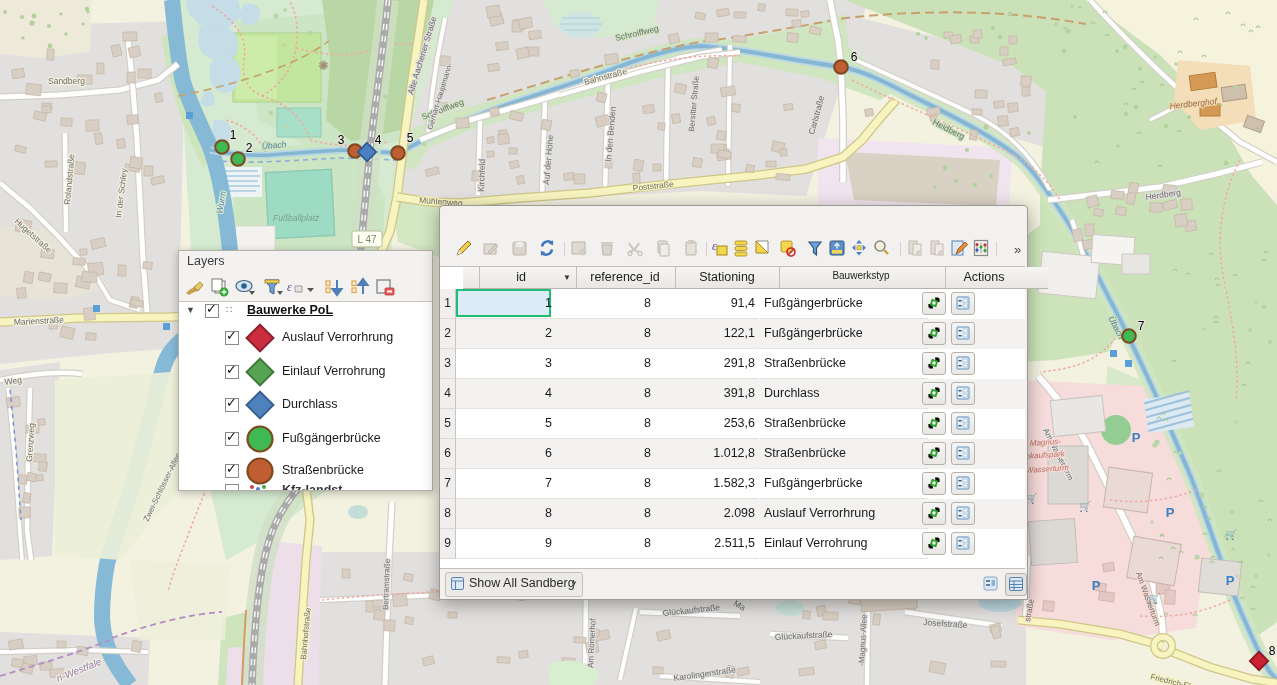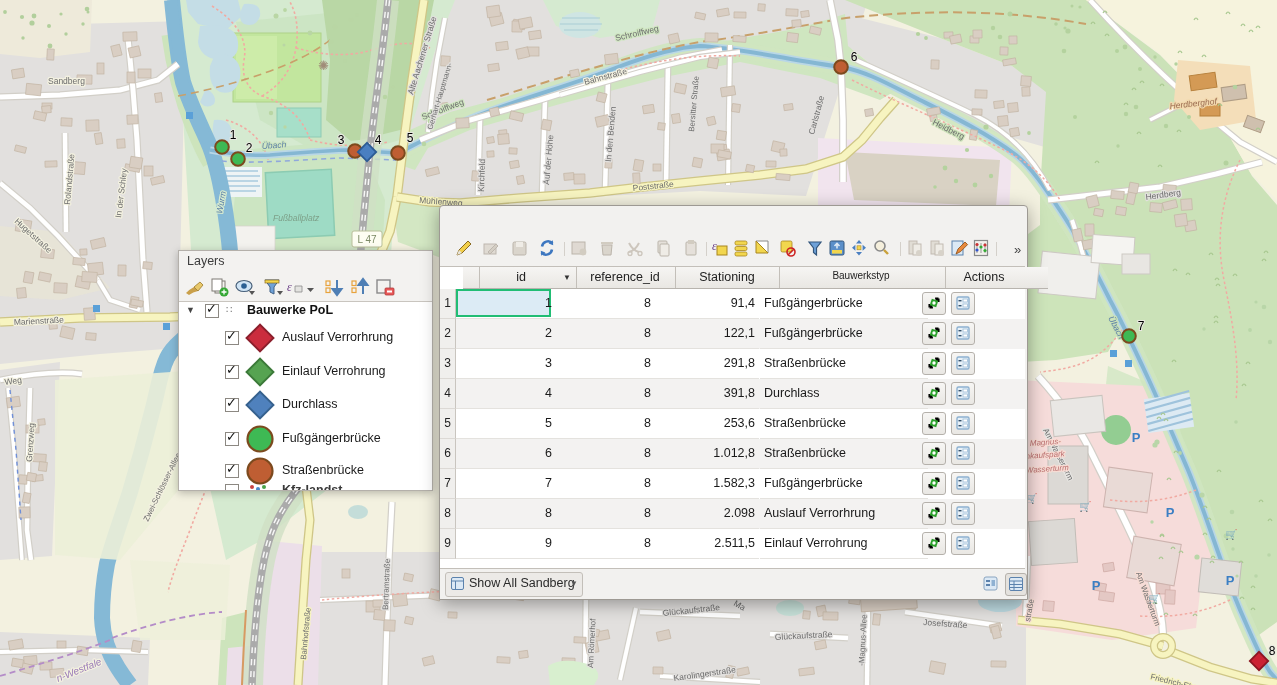--- a/index.html
+++ b/index.html
@@ -683,21 +683,21 @@
 <rect x="206" y="13" width="9" height="7" rx="1" fill="#e85959" stroke="#b23a3a" stroke-width="0.8"></rect>
 <rect x="208" y="15.5" width="5" height="2" fill="#fff"></rect>
 </g>
     </svg>
   <div style="position:absolute;left:0;top:50px;width:253px;height:189px;background:#fff;border-top:1px solid #c9c5bf;">
     <span style="position:absolute;left:7px;top:3px;font-size:9px;color:#444;">▼</span>
     <span style="position:absolute;left:26px;top:2px;width:12px;height:12px;background:#fff;border:1px solid #8c8882;">
         <span style="position:absolute;left:0px;top:-4px;font-size:13px;color:#111;">✓</span>
       </span>
     <span style="position:absolute;left:47px;top:2px;font-size:10px;color:#777;letter-spacing:1px;">∷</span>
-    <span style="position:absolute;left:68px;top:1px;font-size:12.5px;font-weight:bold;color:#111;">Bauwerke PoL</span>
+    <span style="position:absolute;left:68px;top:1px;font-size:12.5px;font-weight:bold;color:#111;text-decoration:underline;">Bauwerke PoL</span>
     <span style="position:absolute;left:46px;top:29px;width:12px;height:12px;background:#fff;border:1px solid #8c8882;">
         <span style="position:absolute;left:0px;top:-4px;font-size:13px;color:#111;">✓</span>
       </span>
       <svg style="position:absolute;left:66px;top:21px" width="30" height="30">
         <rect x="5.5" y="5.5" width="19" height="19" fill="#cb2d3e" stroke="#8c1f2c" stroke-width="2" transform="rotate(45 15 15)"></rect>
       </svg>
       <span style="position:absolute;left:103px;top:28px;font-size:12.5px;color:#1a1a1a;">Auslauf Verrorhrung</span>
       <span style="position:absolute;left:46px;top:63px;width:12px;height:12px;background:#fff;border:1px solid #8c8882;">
         <span style="position:absolute;left:0px;top:-4px;font-size:13px;color:#111;">✓</span>
       </span>

